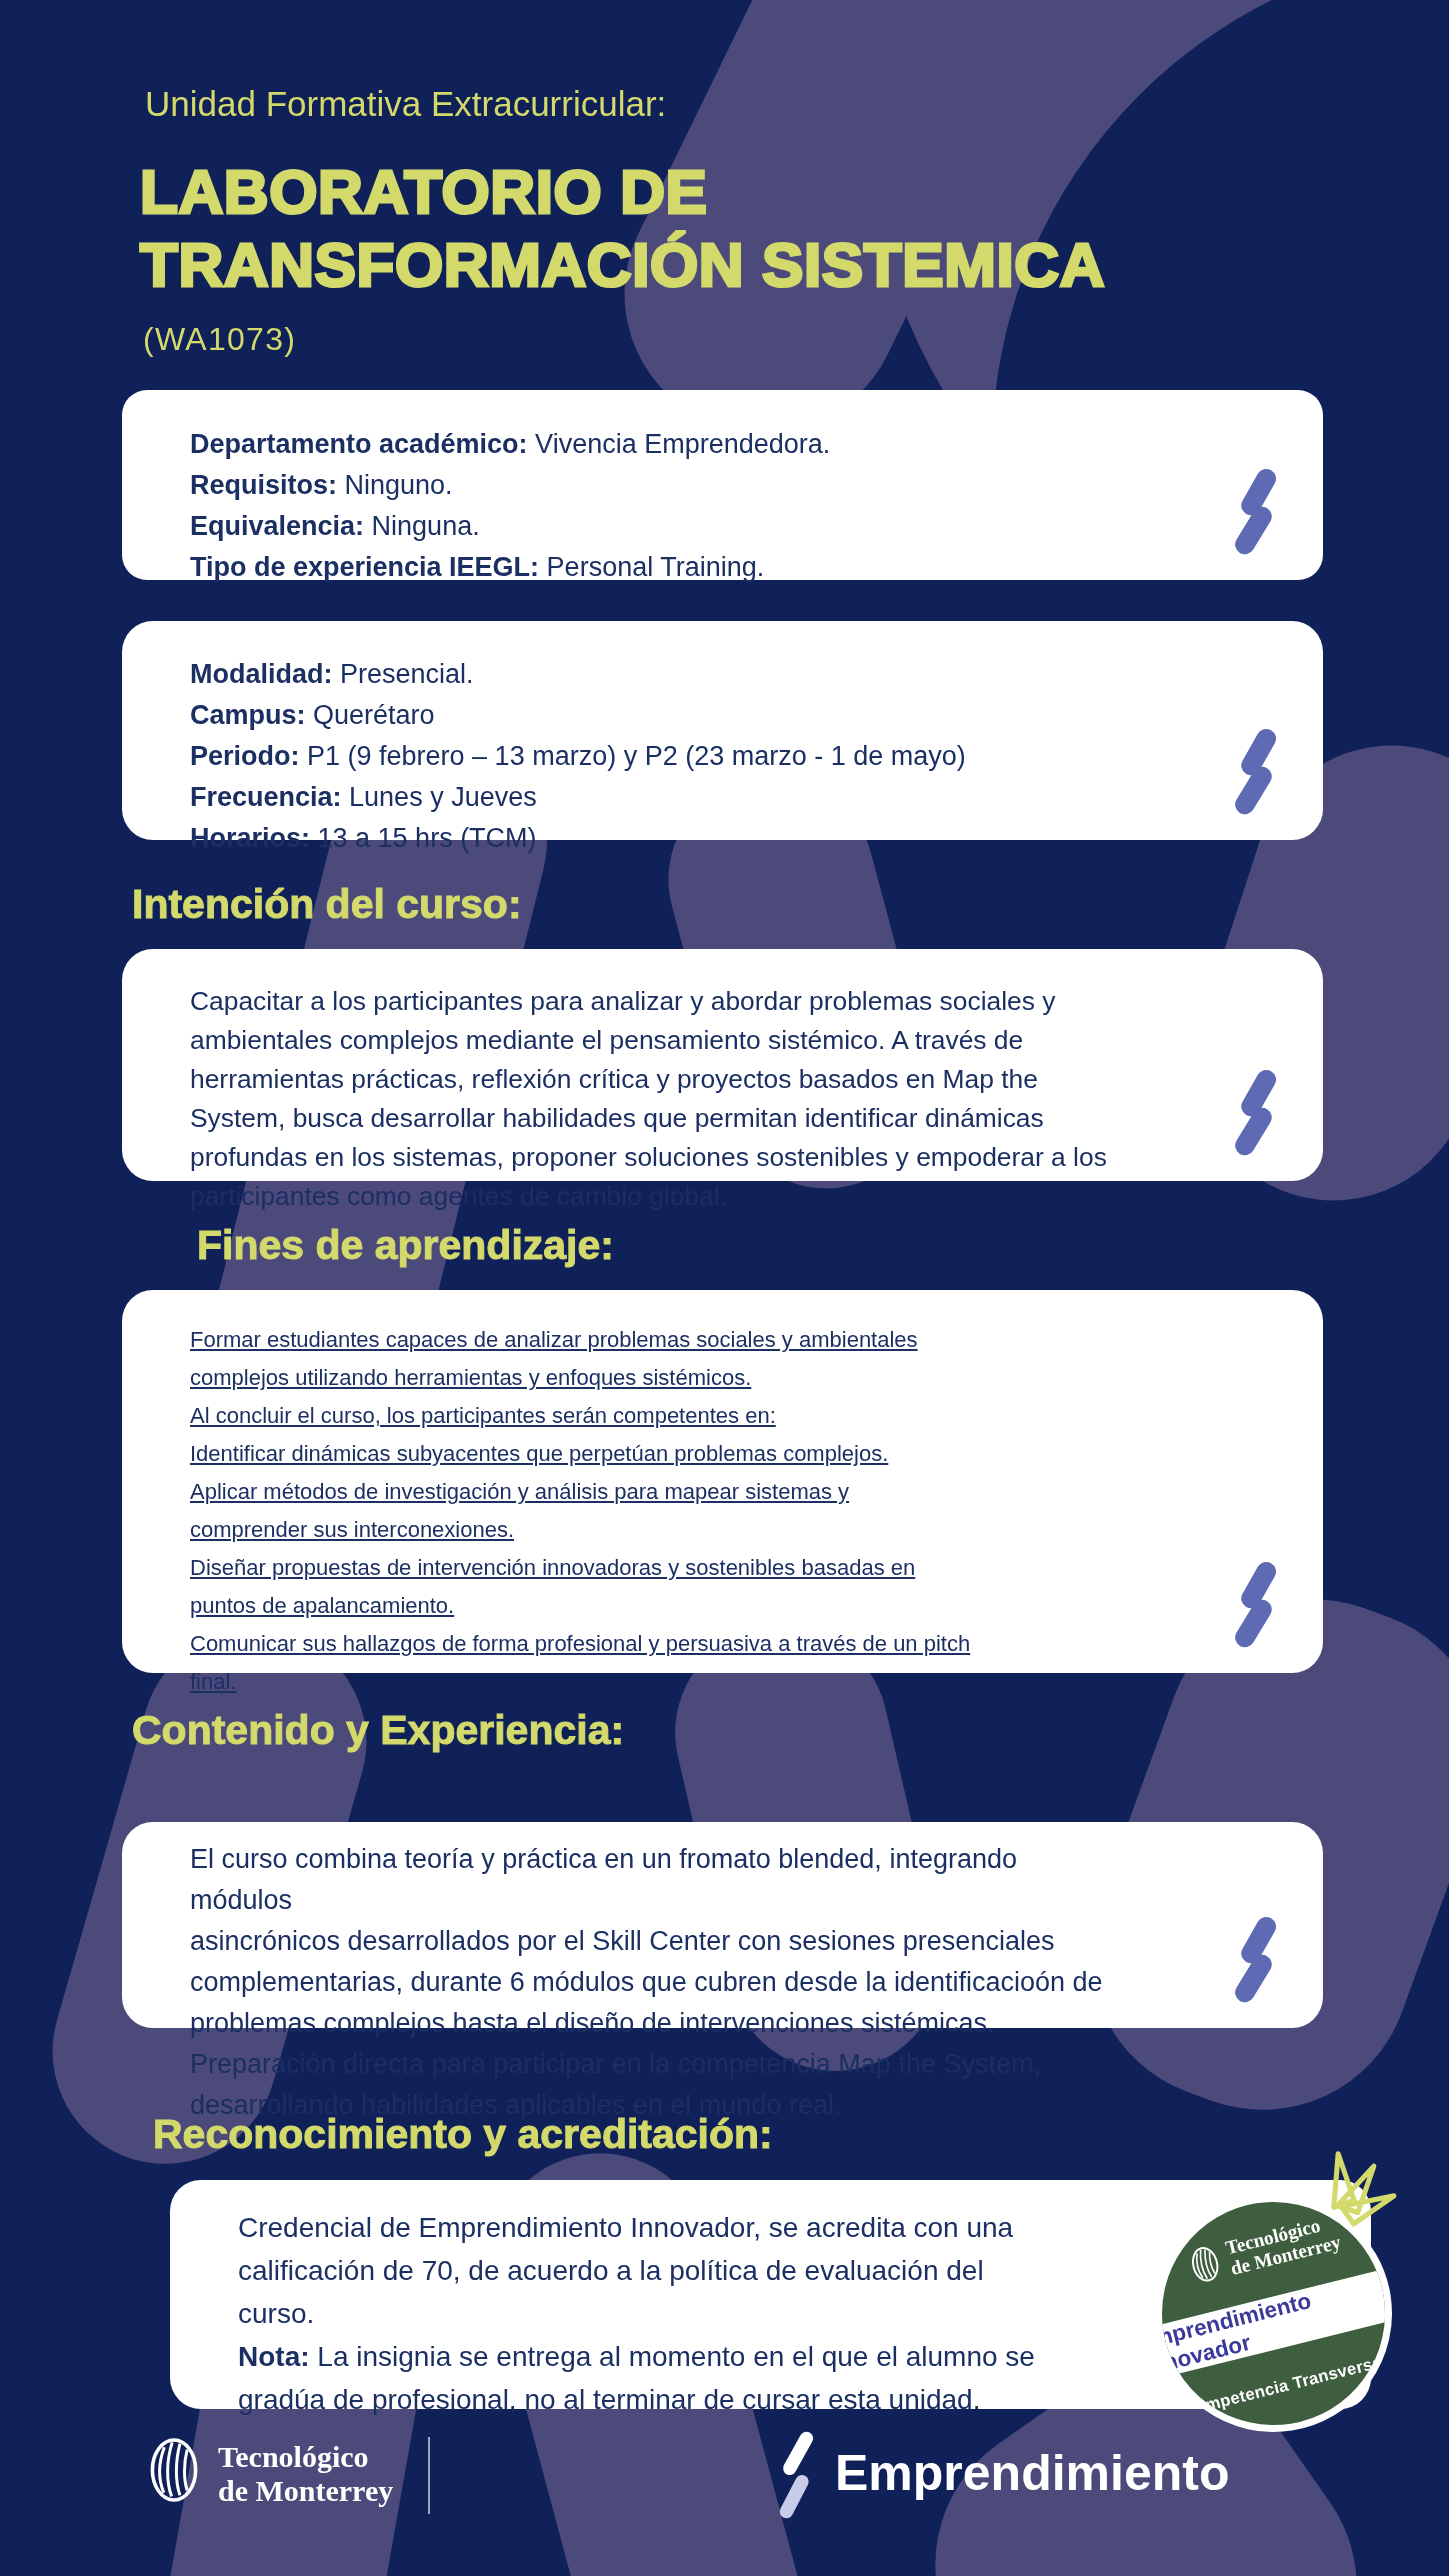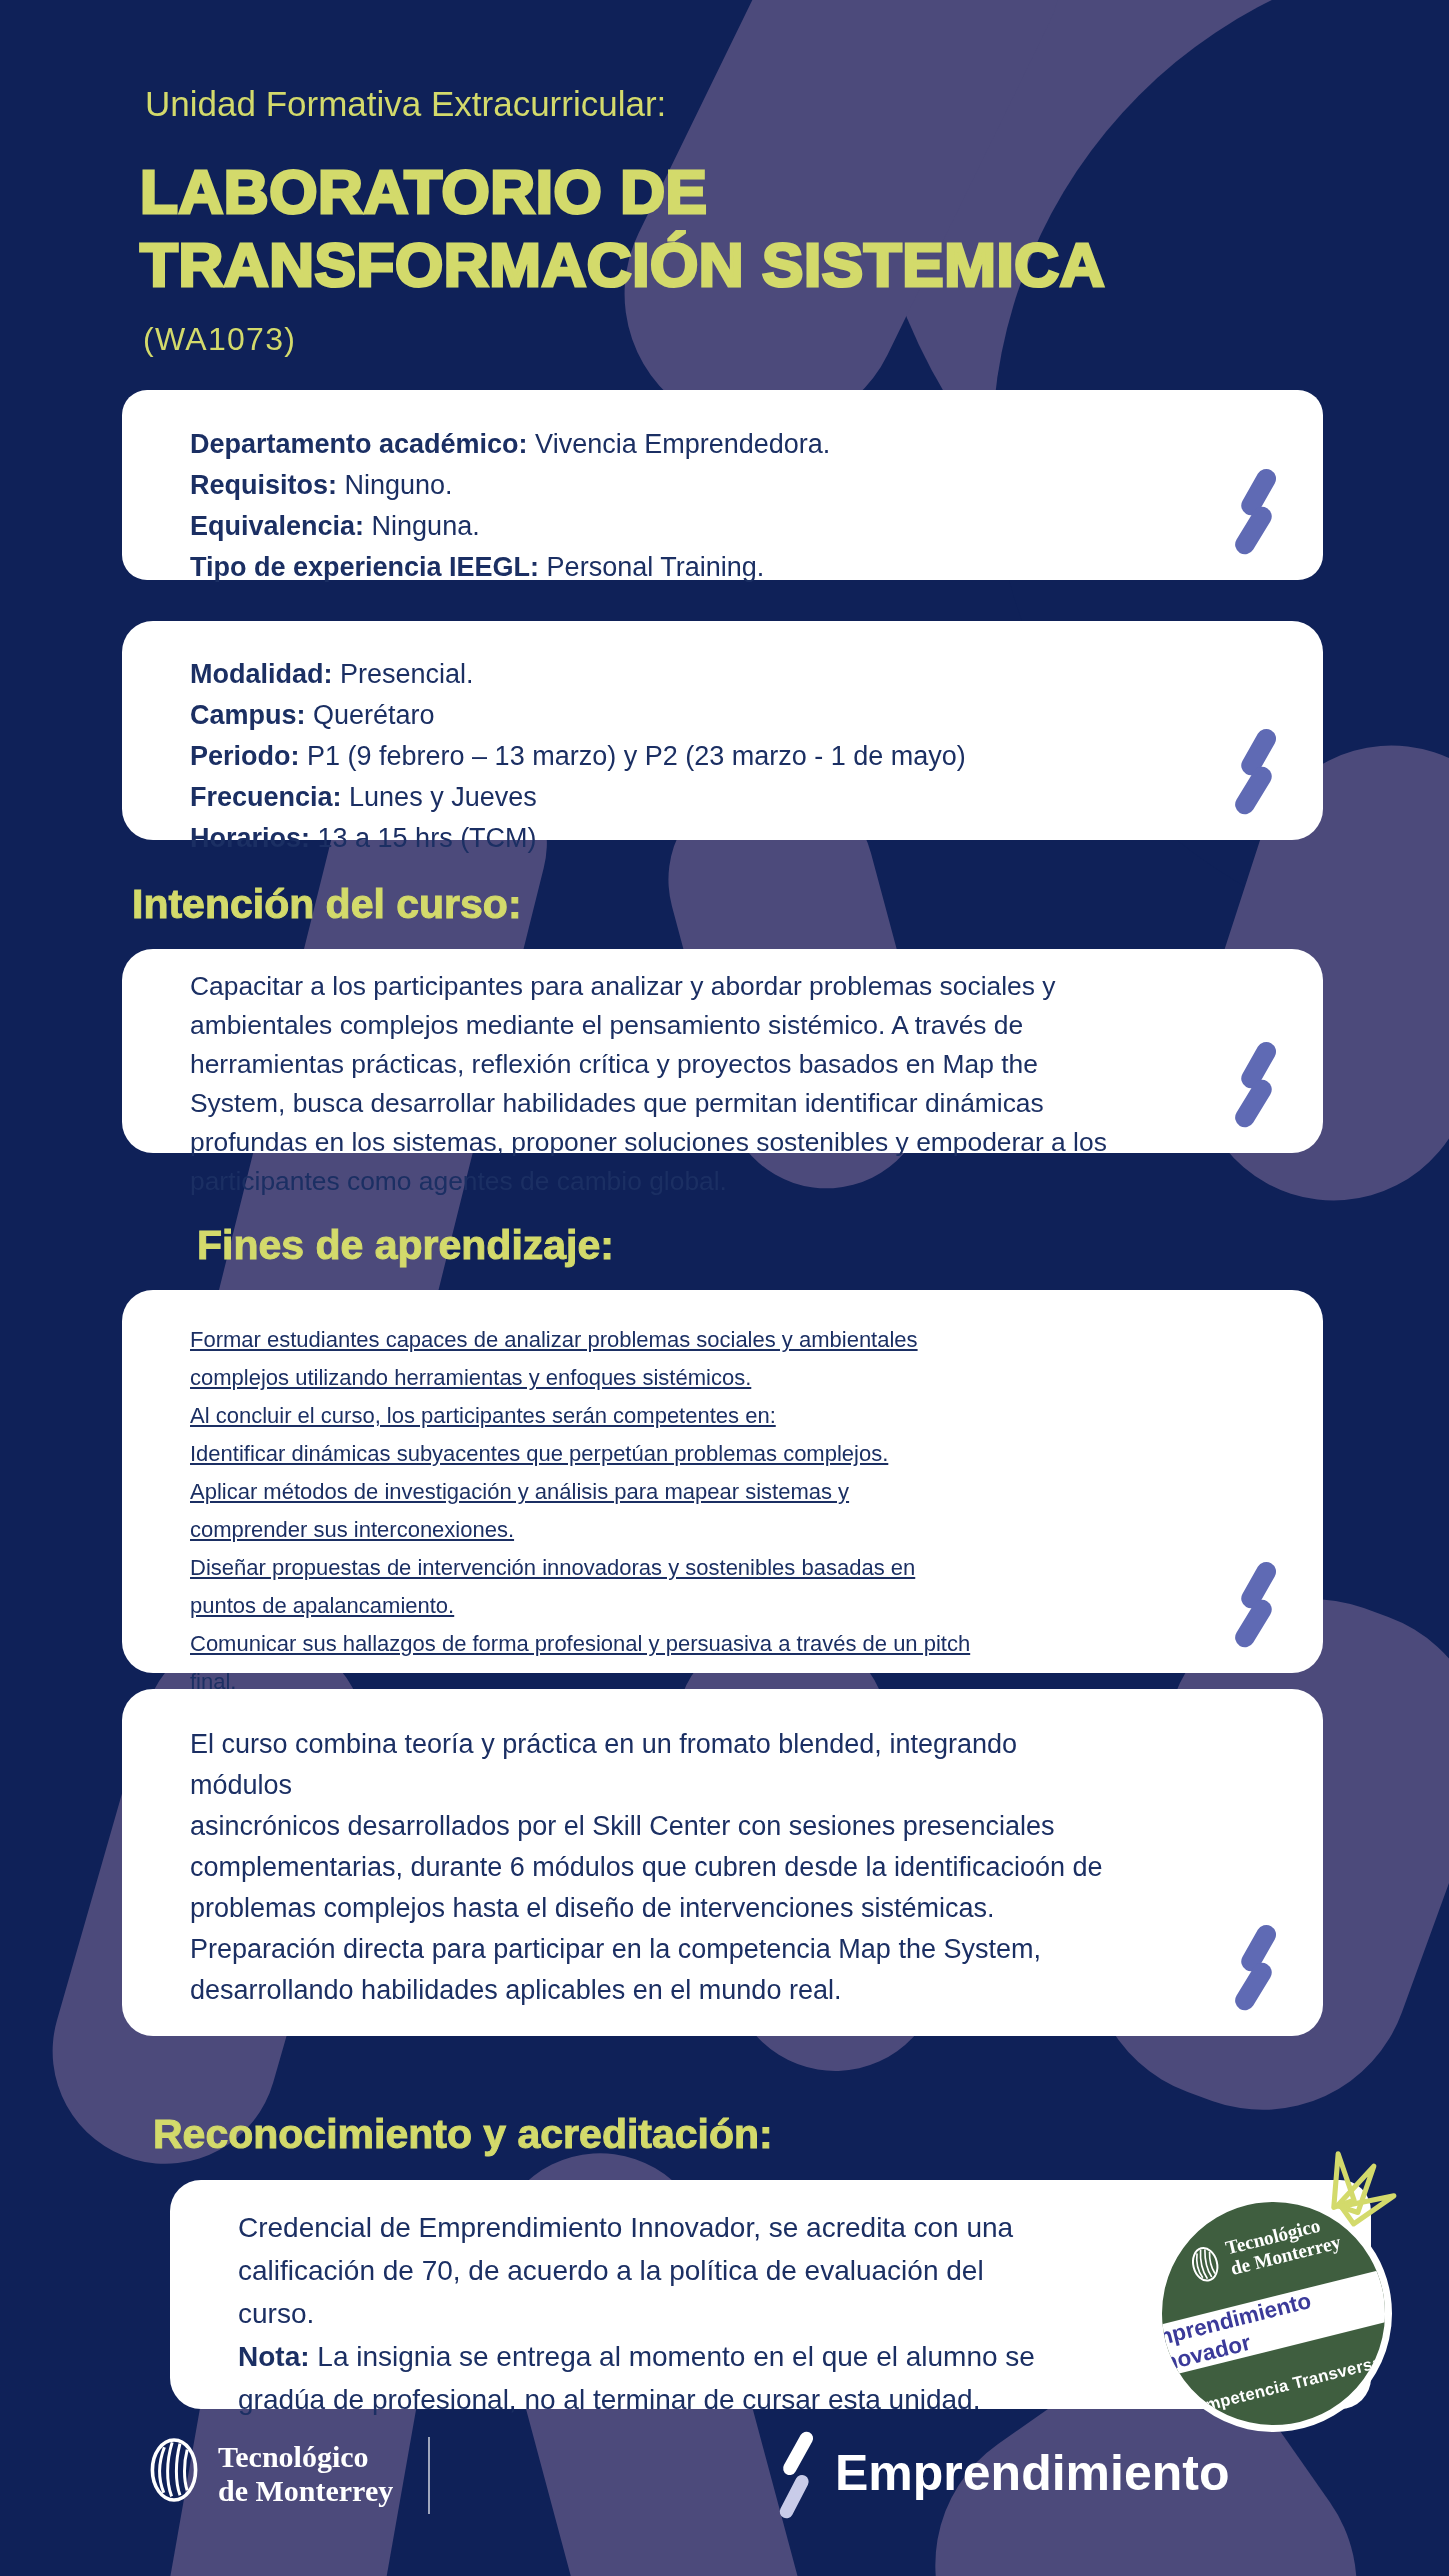--- a/index.html
+++ b/index.html
@@ -89,21 +89,21 @@
     <div><b>Frecuencia:</b><span> Lunes y Jueves</span></div>
     <div><b>Horarios:</b><span> 13 a 15 hrs (TCM)</span></div>
   </div>
   <svg class="bolt" width="61" height="92" viewBox="0 0 100 150">
     <path d="M66 22 L41 66" stroke="#5f6ab4" stroke-width="32" stroke-linecap="round" fill="none"></path>
     <path d="M59 84 L31 130" stroke="#5f6ab4" stroke-width="32" stroke-linecap="round" fill="none"></path>
   </svg>
 </div>
 
 <div class="section-heading" style="left:132px;top:881px;">Intención del curso:</div>
-<div class="card" style="top:949px;height:204px;padding-top:18px;">
+<div class="card" style="top:949px;height:232px;padding-top:33px;">
   <div class="body-text" style="font-size:26.4px;line-height:39px;">Capacitar a los participantes para analizar y abordar problemas sociales y
 ambientales complejos mediante el pensamiento sistémico. A través de
 herramientas prácticas, reflexión crítica y proyectos basados en Map the
 System, busca desarrollar habilidades que permitan identificar dinámicas
 profundas en los sistemas, proponer soluciones sostenibles y empoderar a los
 participantes como agentes de cambio global.</div>
   <svg class="bolt" width="61" height="92" viewBox="0 0 100 150">
     <path d="M66 22 L41 66" stroke="#5f6ab4" stroke-width="32" stroke-linecap="round" fill="none"></path>
     <path d="M59 84 L31 130" stroke="#5f6ab4" stroke-width="32" stroke-linecap="round" fill="none"></path>
   </svg>
@@ -121,21 +121,21 @@
 puntos de apalancamiento.
 Comunicar sus hallazgos de forma profesional y persuasiva a través de un pitch
 final.</div>
   <svg class="bolt" width="61" height="92" viewBox="0 0 100 150">
     <path d="M66 22 L41 66" stroke="#5f6ab4" stroke-width="32" stroke-linecap="round" fill="none"></path>
     <path d="M59 84 L31 130" stroke="#5f6ab4" stroke-width="32" stroke-linecap="round" fill="none"></path>
   </svg>
 </div>
 
 <div class="section-heading" style="left:132px;top:1707px;">Contenido y Experiencia:</div>
-<div class="card" style="top:1689px;height:347px;padding-top:35px;">
+<div class="card" style="top:1822px;height:206px;padding-top:17px;">
   <div class="body-text" style="font-size:27px;line-height:41px;">El curso combina teoría y práctica en un fromato blended, integrando módulos
 asincrónicos desarrollados por el Skill Center con sesiones presenciales
 complementarias, durante 6 módulos que cubren desde la identificacioón de
 problemas complejos hasta el diseño de intervenciones sistémicas.
 Preparación directa para participar en la competencia Map the System,
 desarrollando habilidades aplicables en el mundo real.</div>
   <svg class="bolt" width="61" height="92" viewBox="0 0 100 150">
     <path d="M66 22 L41 66" stroke="#5f6ab4" stroke-width="32" stroke-linecap="round" fill="none"></path>
     <path d="M59 84 L31 130" stroke="#5f6ab4" stroke-width="32" stroke-linecap="round" fill="none"></path>
   </svg>

